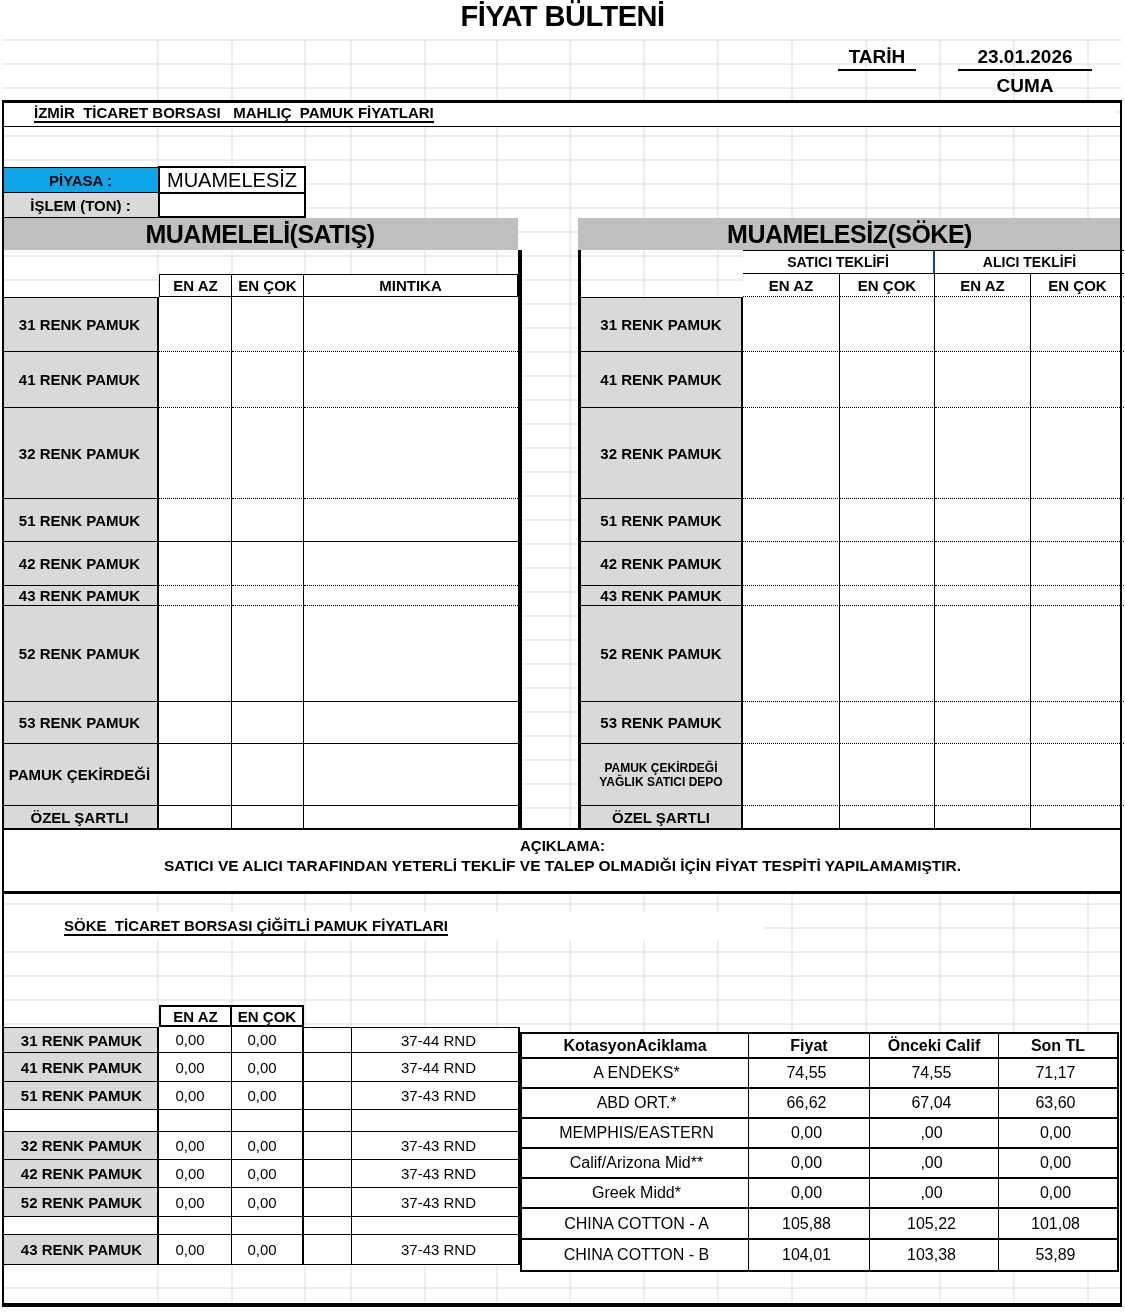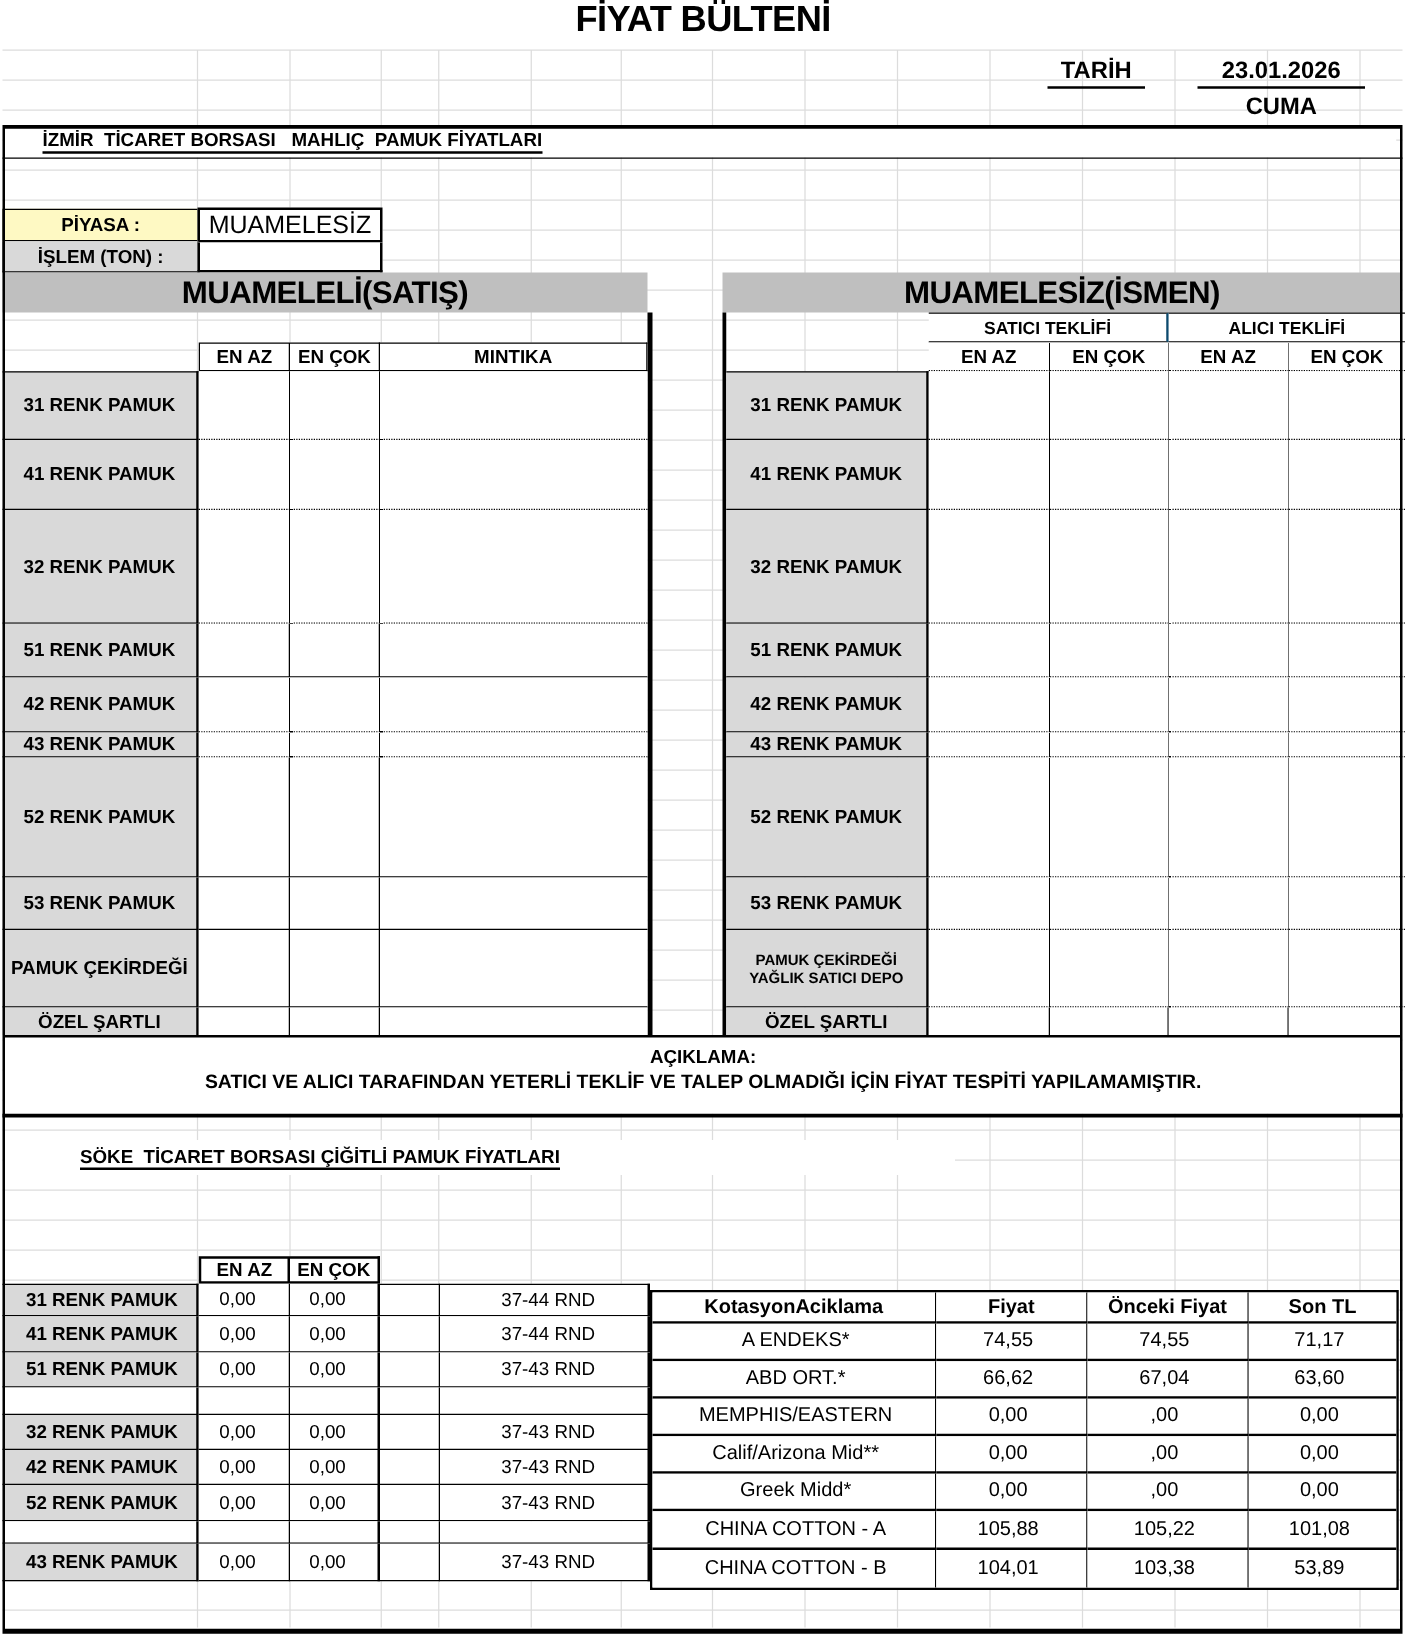--- a/index.html
+++ b/index.html
@@ -18,21 +18,21 @@
 
   
   .frame{left:2px;top:100px;width:1116px;height:1200px;border-left:2px solid #000;border-right:2px solid #000;
          border-top:3px solid #000;border-bottom:4px solid #000;z-index:5;pointer-events:none;}
   .line-izmir{left:2px;top:126px;width:1120px;height:1px;background:#000;z-index:5;}
   .line-mid{left:2px;top:891px;width:1120px;height:3px;background:#000;z-index:5;}
 
   .izmir-strip{left:4px;top:101px;width:1113px;height:25px;background:#fff;display:flex;align-items:center;padding-left:30px;box-sizing:border-box;}
   .sec-title{font-size:15px;font-weight:bold;border-bottom:2px solid #000;white-space:pre;padding-bottom:0px;}
 
-  .piyasa-lbl{left:2px;top:167px;width:157px;height:26px;background:#fef9c3;border:1px solid #000;box-sizing:border-box;font-size:15px;font-weight:bold;text-align:right;}
+  .piyasa-lbl{left:2px;top:167px;width:157px;height:26px;background:#0ea5e9;border:1px solid #000;box-sizing:border-box;font-size:15px;font-weight:bold;text-align:right;}
   .piyasa-val{left:158px;top:166px;width:148px;height:28px;background:#fff;border:2px solid #000;box-sizing:border-box;font-size:20px;}
   .islem-lbl{left:2px;top:193px;width:157px;height:25px;background:#d9d9d9;border:1px solid #000;border-top:none;box-sizing:border-box;font-size:15px;font-weight:bold;}
   .islem-val{left:158px;top:194px;width:148px;height:24px;background:#fff;border:2px solid #000;border-top:none;box-sizing:border-box;}
 
   .bar{top:218px;height:32px;background:#bfbfbf;font-size:25px;font-weight:bold;letter-spacing:-.5px;}
   .bar-left{left:2px;width:516px;}
   .bar-right{left:578px;width:543px;}
 
   
   .tbl{display:grid;background:transparent;}
@@ -180,21 +180,21 @@
   <div class="abs izmir-strip">
     <span class="sec-title">İZMİR  TİCARET BORSASI   MAHLIÇ  PAMUK FİYATLARI</span>
   </div>
 
   <div class="abs piyasa-lbl flexc">PİYASA :</div>
   <div class="abs piyasa-val flexc">MUAMELESİZ</div>
   <div class="abs islem-lbl flexc">İŞLEM (TON) :</div>
   <div class="abs islem-val flexc"></div>
 
   <div class="abs bar bar-left flexc">MUAMELELİ(SATIŞ)</div>
-  <div class="abs bar bar-right flexc">MUAMELESİZ(İSMEN)</div>
+  <div class="abs bar bar-right flexc">MUAMELESİZ(SÖKE)</div>
 
   <div class="abs tbl tbl-left">
     <div class="blank" style="grid-column:1 / span 4"></div>
     <div class="blank"></div>
     <div class="chdr first">EN AZ</div>
     <div class="chdr">EN ÇOK</div>
     <div class="chdr">MINTIKA</div>
 
     <div class="lbl ftop">31 RENK PAMUK</div>
     <div class="c"></div>
@@ -387,21 +387,21 @@
     <div class="slbl">43 RENK PAMUK</div>
     <div class="sval">0,00</div>
     <div class="sval thick">0,00</div>
     <div class="sgap"></div>
     <div class="srnd">37-43 RND</div>
   </div>
 
   <div class="abs tbl tbl-kot">
     <div class="khdr">KotasyonAciklama</div>
     <div class="khdr">Fiyat</div>
-    <div class="khdr">Önceki Fiyat</div>
+    <div class="khdr">Önceki Calif</div>
     <div class="khdr last">Son TL</div>
 
     <div class="klbl">A ENDEKS*</div>
     <div class="kval">74,55</div>
     <div class="kval">74,55</div>
     <div class="kval last">71,17</div>
 
     <div class="klbl">ABD ORT.*</div>
     <div class="kval">66,62</div>
     <div class="kval">67,04</div>

